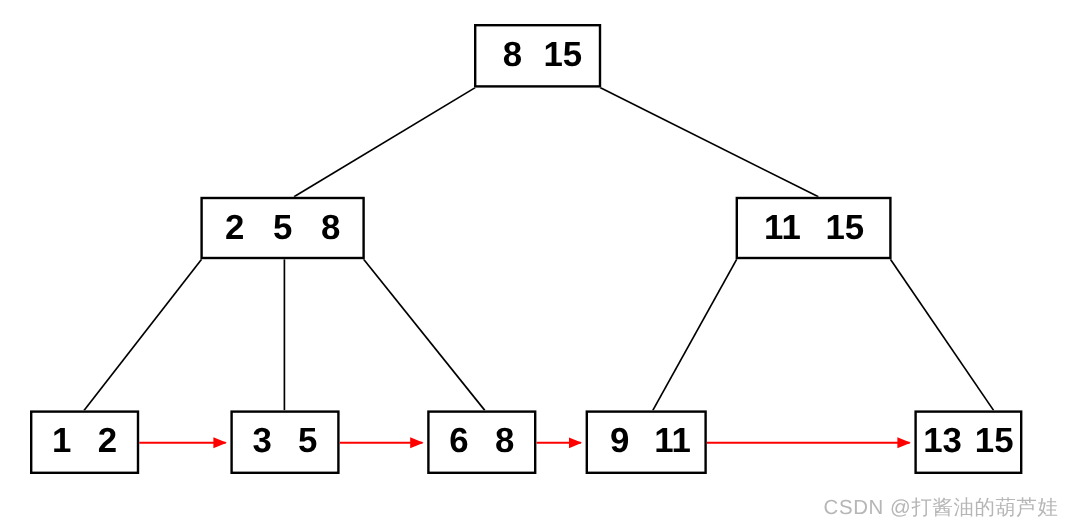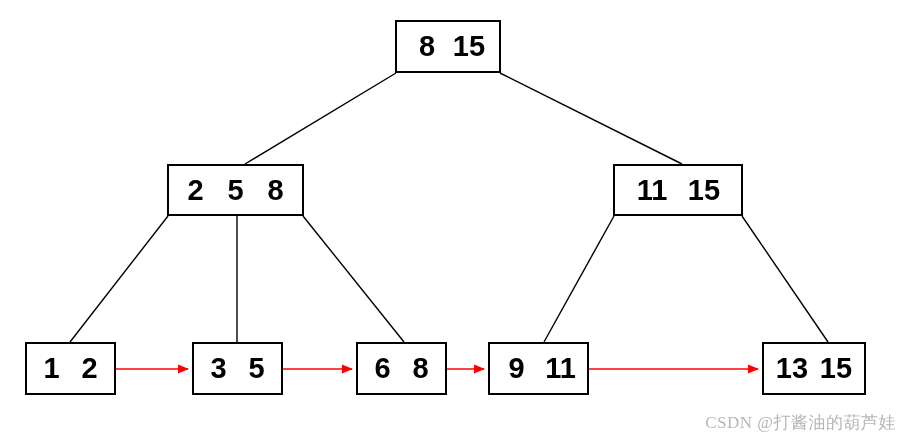--- a/index.html
+++ b/index.html
@@ -45,23 +45,23 @@
     text-align: center;
     display: inline-block;
   }
   .keys-2 .key { width: 38px; }
   .keys-3 .key { width: 40px; }
   .node-root .key { width: 42px; }
   .node-internal-right .key { width: 52px; }
   .leaf-wide .key { width: 44px; }
   .watermark {
     position: absolute;
-    right: 14px;
+    right: 28px;
     bottom: 8px;
-    font-family: Liberation Serif, serif;
+    font-family: Liberation Sans, sans-serif;
     font-size: 17px;
     color: #b6b6b6;
     letter-spacing: 0.5px;
     white-space: nowrap;
     z-index: 8;
   }
 </style>
 </head>
 <body>
 
@@ -124,20 +124,20 @@
   <div class="node node-leaf keys-2" style="left:356px; top:342px; width:91px; height:53px;">
     <span class="key">6</span>
     <span class="key">8</span>
   </div>
 
   <div class="node node-leaf leaf-wide keys-2" style="left:488px; top:342px; width:101px; height:53px;">
     <span class="key">9</span>
     <span class="key">11</span>
   </div>
 
-  <div class="node node-leaf leaf-wide keys-2" style="left:762px; top:342px; width:104px; height:53px;">
+  <div class="node node-leaf leaf-wide keys-2" style="left:762px; top:342px; width:90px; height:53px;">
     <span class="key">13</span>
     <span class="key">15</span>
   </div>
 
   <div class="watermark">CSDN @打酱油的葫芦娃</div>
 
 </div>
 
 </body></html>

